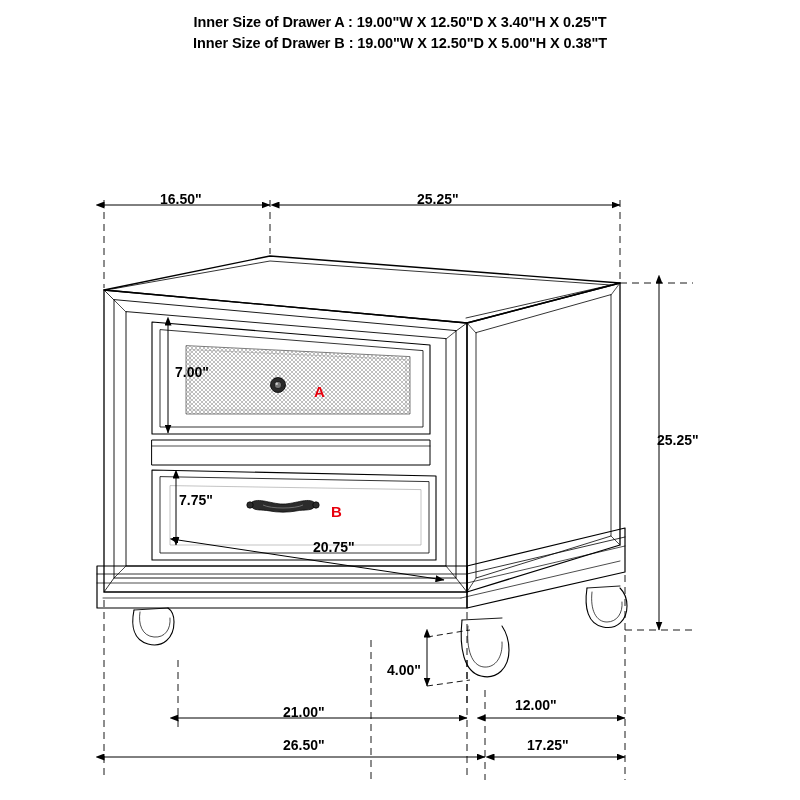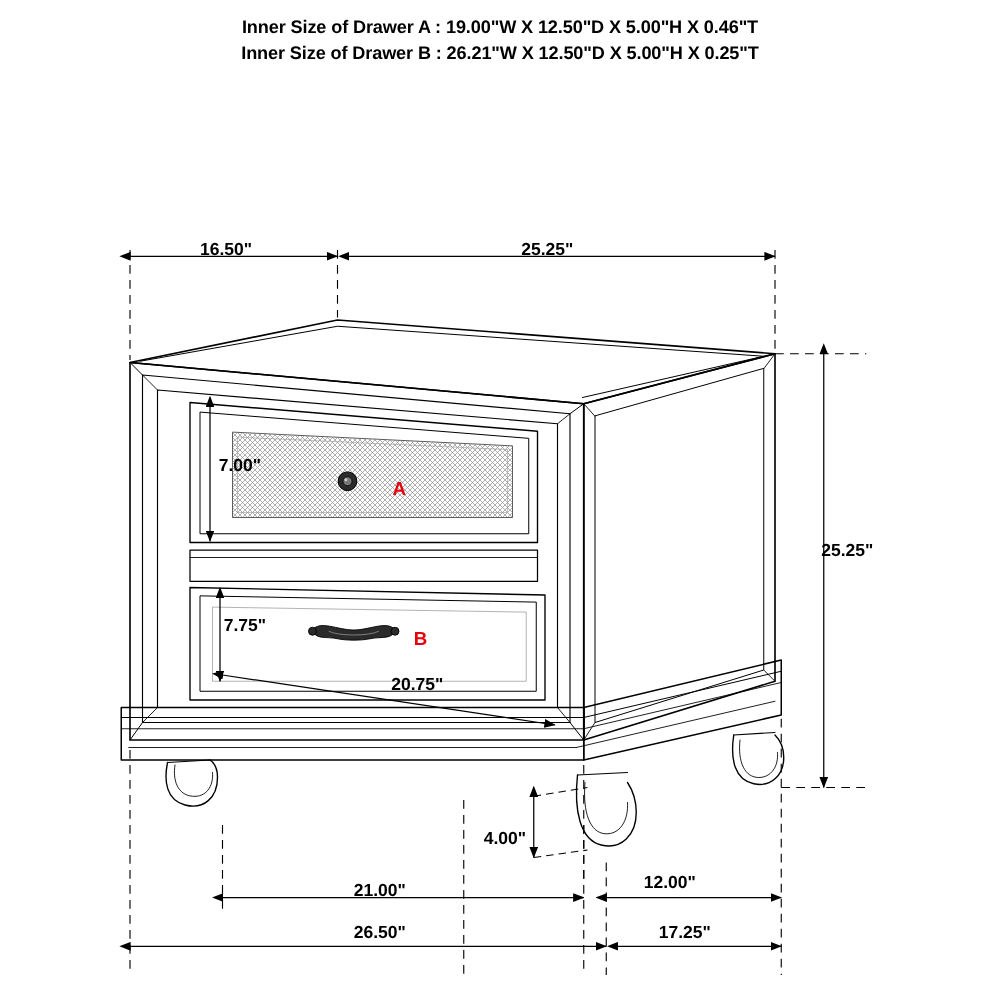--- a/index.html
+++ b/index.html
@@ -44,22 +44,22 @@
     font-weight: bold;
     white-space: nowrap;
   }
   .lbl.red { color: #e8000d; font-size: 15px; }
 </style>
 </head>
 <body>
 
 <div id="stage">
 
-  <div class="hdr" id="hdr1">Inner Size of Drawer A : 19.00"W X 12.50"D X 5.00"H X  0.46"T</div>
-  <div class="hdr" id="hdr2">Inner Size of Drawer B : 26.21"W X 12.50"D X 5.00"H X  0.25"T</div>
+  <div class="hdr" id="hdr1">Inner Size of Drawer A : 19.00"W X 12.50"D X 3.40"H X  0.25"T</div>
+  <div class="hdr" id="hdr2">Inner Size of Drawer B : 19.00"W X 12.50"D X 5.00"H X  0.38"T</div>
 
   <svg id="dwg" width="800" height="800" viewBox="0 0 800 800">
     <defs>
       <marker id="ah" markerWidth="9" markerHeight="7" refX="8.5" refY="3.5" orient="auto" markerUnits="userSpaceOnUse">
         <polygon points="0,0 9,3.5 0,7" fill="#000"></polygon>
       </marker>
       <marker id="ahs" markerWidth="9" markerHeight="7" refX="0.5" refY="3.5" orient="auto-start-reverse" markerUnits="userSpaceOnUse">
         <polygon points="0,0 9,3.5 0,7" fill="#000"></polygon>
       </marker>
       <pattern id="mesh" width="4" height="4" patternUnits="userSpaceOnUse">

